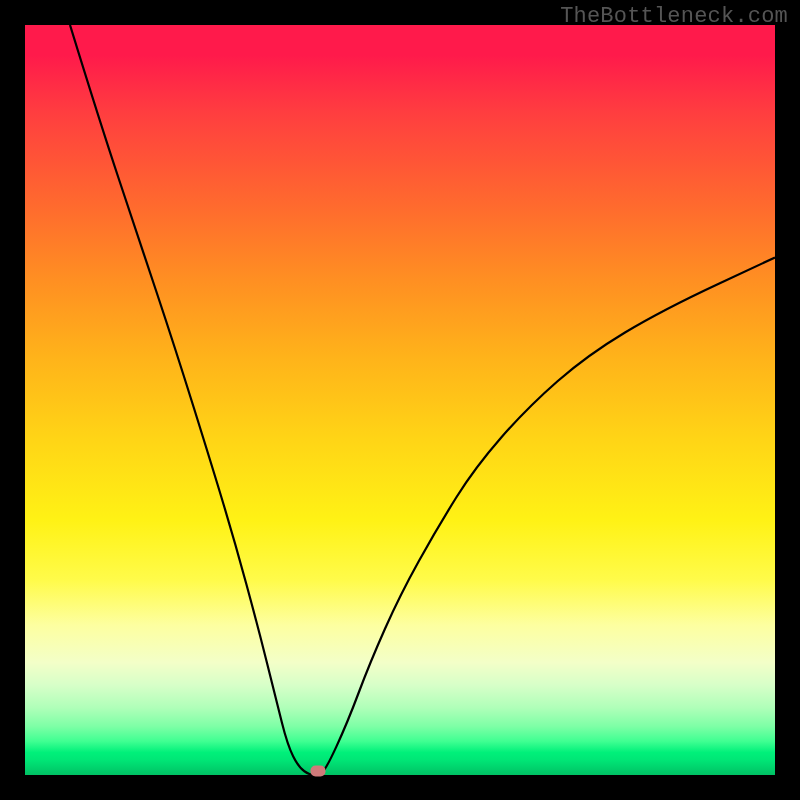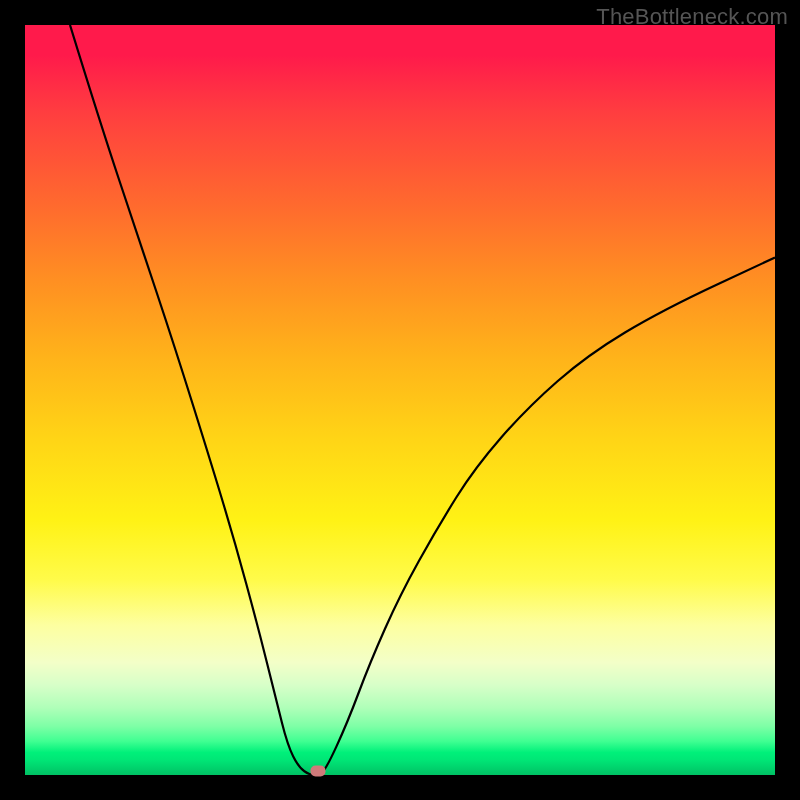--- a/index.html
+++ b/index.html
@@ -42,20 +42,21 @@
       #00e676 98%,
       #00c164 100%);
   }
   .watermark {
     position: absolute;
     top: 4px;
     right: 12px;
     color: #555;
     font-size: 22px;
     letter-spacing: 0.2px;
+    font-family: Liberation Mono, monospace;
   }
   svg.curve {
     position: absolute;
     left: 0;
     top: 0;
     width: 750px;
     height: 750px;
   }
   .marker {
     position: absolute;

